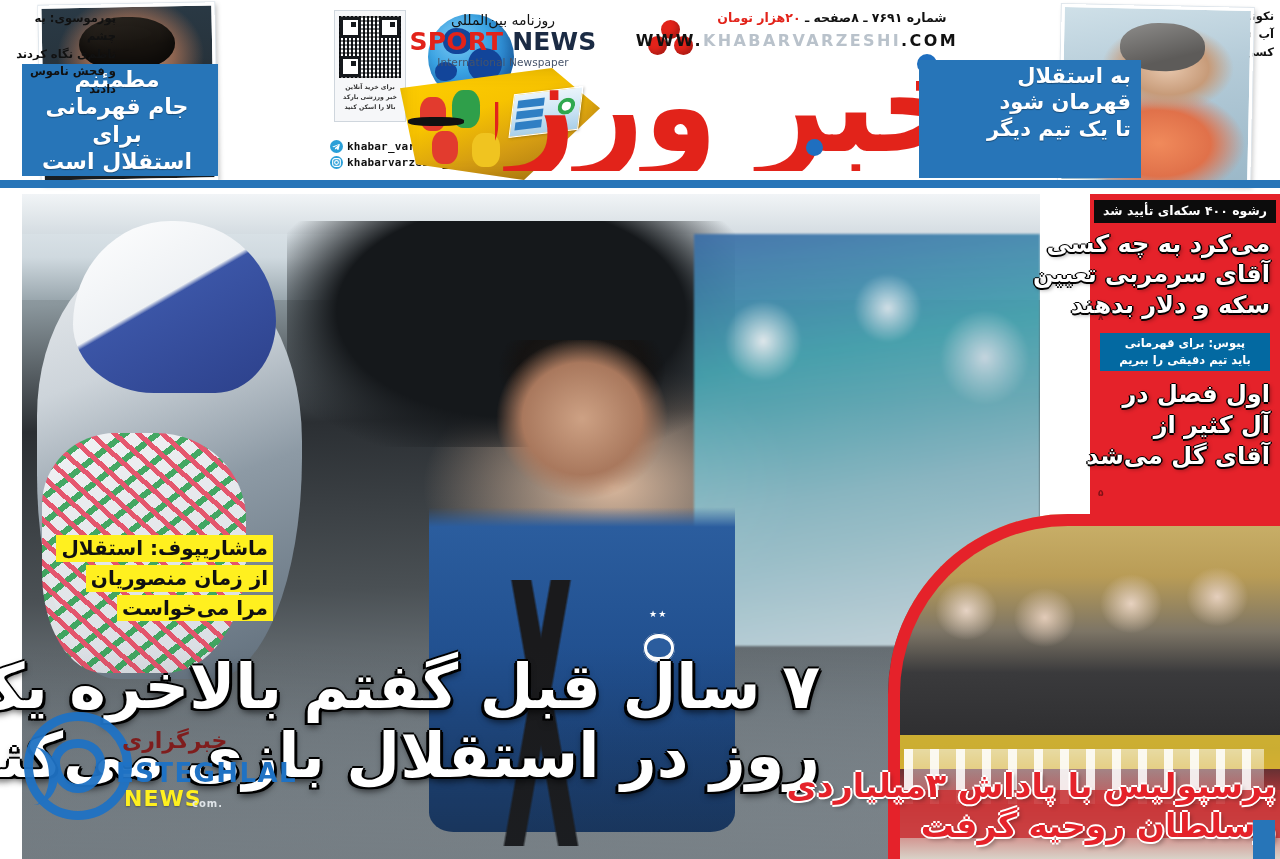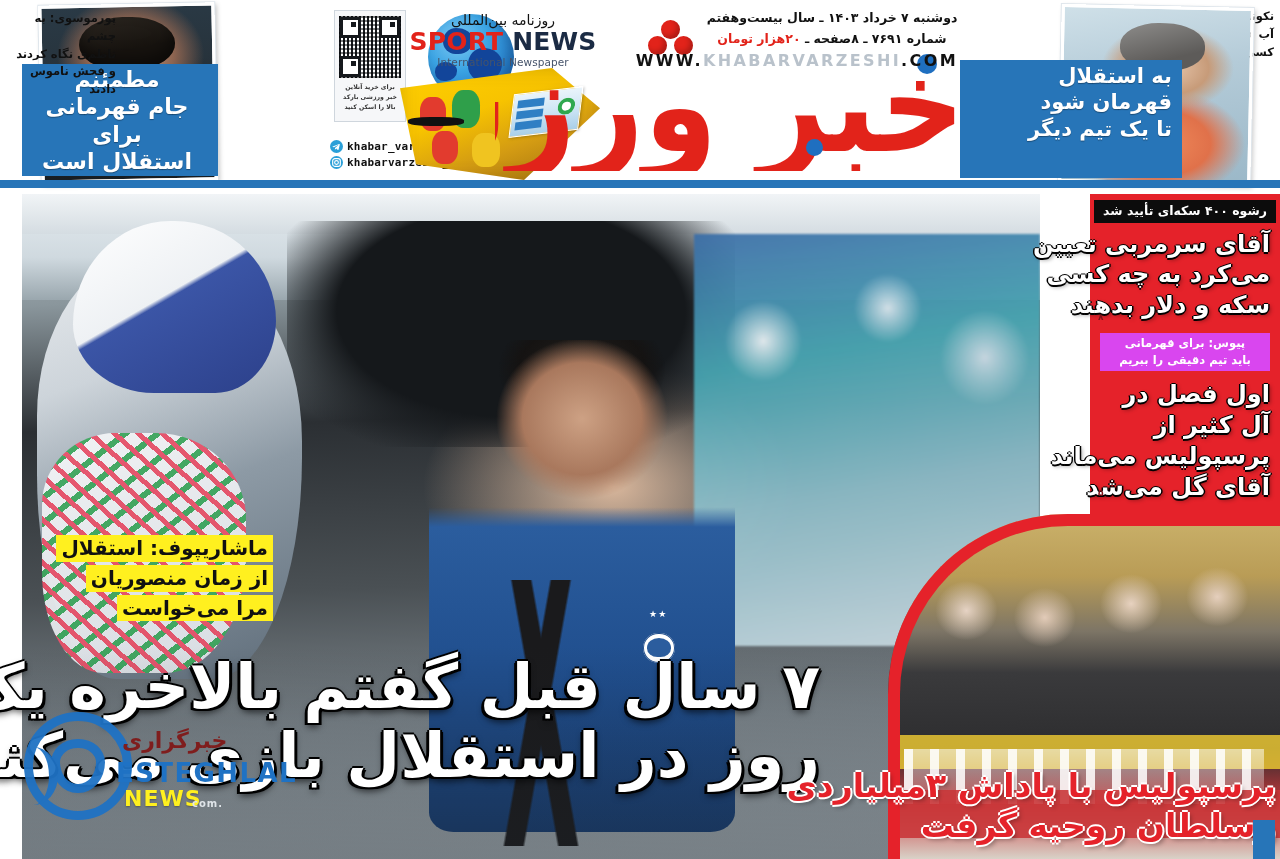--- a/index.html
+++ b/index.html
@@ -125,21 +125,21 @@
       radial-gradient(ellipse 48% 34% at 56% 34%, #e8c8ae 0%, #c79b79 46%, rgba(0,0,0,0) 74%),
       radial-gradient(ellipse 58% 40% at 52% 78%, #f08a5b 0%, #e0714a 48%, rgba(0,0,0,0) 80%),
       linear-gradient(170deg,#cfe0e8 0%,#b4cbd8 40%,#9bb8c8 100%);
     border:3px solid #fff;box-shadow:0 0 0 1px #dfe6ec,2px 2px 5px rgba(0,0,0,.22);
     transform:rotate(1.2deg);
   }
   .tr-photo:after{content:"";position:absolute;left:30%;top:8%;width:46%;height:28%;
     border-radius:46%;background:linear-gradient(165deg,#8e8d8b 0%,#5d5b59 70%)}
   .tr-kicker{position:absolute;left:4px;top:10px;width:112px;text-align:right;direction:rtl;
     font-size:11.5px;line-height:1.55;font-weight:700;color:#111;letter-spacing:-.2px}
-  .tr-band{position:absolute;left:960px;top:60px;width:222px;height:118px;background:#2775b8;
+  .tr-band{position:absolute;left:919px;top:60px;width:222px;height:118px;background:#2775b8;
     direction:rtl;text-align:right;padding:3px 10px 0 2px;box-sizing:border-box;z-index:3}
   .tr-band .ln{color:#fff;font-weight:800;font-size:21px;line-height:1.25;white-space:nowrap;
     text-shadow:0 1px 1px rgba(0,0,0,.35)}
 
   .mh-rule{position:absolute;left:0;top:180px;width:1280px;height:8px;background:#2775b8}
 
   
   .mainphoto{position:absolute;left:22px;top:194px;width:1018px;height:665px;overflow:hidden;
     background:
       radial-gradient(ellipse 30% 30% at 58% 44%, #d9b79c 0%, rgba(0,0,0,0) 62%),
@@ -221,21 +221,21 @@
     text-shadow:0 1px 2px rgba(0,0,0,.3)}
   .wm-com{position:absolute;left:168px;top:92px;color:#dfe4e8;font-weight:700;font-size:10px;letter-spacing:1px}
 
   
   .rsb{position:absolute;left:1090px;top:194px;width:190px;height:450px;background:#e5222a;z-index:5}
   .rsb-black{margin:6px 4px 0;background:#0c0c0c;color:#fff;direction:rtl;text-align:center;
     font-weight:700;font-size:12.5px;line-height:1.5;padding:2px 3px;white-space:nowrap}
   .rsb-head{direction:rtl;text-align:right;padding:6px 10px 0 4px}
   .rsb-head .ln{color:#fff;font-weight:800;font-size:24px;line-height:1.28;white-space:nowrap;
     text-shadow:-1.5px 0 0 #000,1.5px 0 0 #000,0 -1.5px 0 #000,0 1.5px 0 #000, 2px 2px 4px rgba(0,0,0,.4)}
-  .rsb-black2{margin:12px 10px 0;background:#d946ef;color:#fff;direction:rtl;text-align:center;
+  .rsb-black2{margin:12px 10px 0;background:#0369a1;color:#fff;direction:rtl;text-align:center;
     font-weight:700;font-size:11.5px;line-height:1.5;padding:2px 3px}
   .rsb-num{position:absolute;color:#7d1116;font-size:9px;font-weight:700}
 
   
   .rbphoto{position:absolute;left:888px;top:514px;width:392px;height:345px;overflow:hidden;z-index:6;
     border-top-left-radius:180px;border:0;
     background:
       radial-gradient(ellipse 12% 13% at 20% 28%, #e6d3c4 0%, rgba(0,0,0,0) 66%),
       radial-gradient(ellipse 12% 13% at 40% 30%, #e2cbb8 0%, rgba(0,0,0,0) 66%),
       radial-gradient(ellipse 12% 13% at 62% 26%, #e7d2c0 0%, rgba(0,0,0,0) 66%),
@@ -347,21 +347,20 @@
         <b></b>
       </div>
 
     <div class="logotype">
       <span class="lt">خبر ورزشی</span>
     </div>
     <span class="dot" style="left:917px;top:54px;width:20px;height:20px;"></span>
     <span class="dot" style="left:806px;top:139px;width:17px;height:17px;"></span>
 
     <div class="mh-info">
-      <div class="l1">دوشنبه ۷ خرداد ۱۴۰۳ ـ سال بیست‌وهفتم</div>
       <div class="l2">
         <span>شماره ۷۶۹۱ ـ ۸صفحه ـ </span><span class="rd">۲۰هزار تومان</span>
       </div>
       <div class="mh-url">
         <span class="k">WWW.</span><span class="g">KHABARVARZESHI</span><span class="k">.COM</span>
       </div>
     </div>
 
     <div class="tr-photo"></div>
     <div class="tr-kicker">
@@ -410,34 +409,33 @@
     <div class="wm-ball"></div>
     <div class="wm-fa">خبرگزاری</div>
     <div class="wm-en">ESTEGHLAL</div>
     <div class="wm-news">NEWS</div>
     <div class="wm-com">.com</div>
   </div>
 
   <div class="rsb">
     <div class="rsb-black">رشوه ۴۰۰ سکه‌ای تأیید شد</div>
     <div class="rsb-head">
+      <div class="ln">می‌کرد به چه کسی</div>
       <div class="ln">آقای سرمربی تعیین</div>
-      <div class="ln">می‌کرد به چه کسی</div>
       <div class="ln">سکه و دلار بدهند</div>
     </div>
     <div class="rsb-num" style="left:8px;top:118px">۸</div>
 
     <div class="rsb-black2">
       <div>پیوس: برای قهرمانی</div>
       <div>باید تیم دقیقی را ببریم</div>
     </div>
     <div class="rsb-head" style="padding-top:8px">
       <div class="ln">اول فصل در</div>
       <div class="ln">آل کثیر از</div>
-      <div class="ln">پرسپولیس می‌ماند</div>
       <div class="ln">آقای گل می‌شد</div>
     </div>
     <div class="rsb-num" style="left:8px;top:294px">۵</div>
   </div>
 
   <div class="rbphoto">
     <div class="rb-bench"></div>
     <div class="rb-bottles"></div>
     <div class="rb-red"></div>
   </div>

